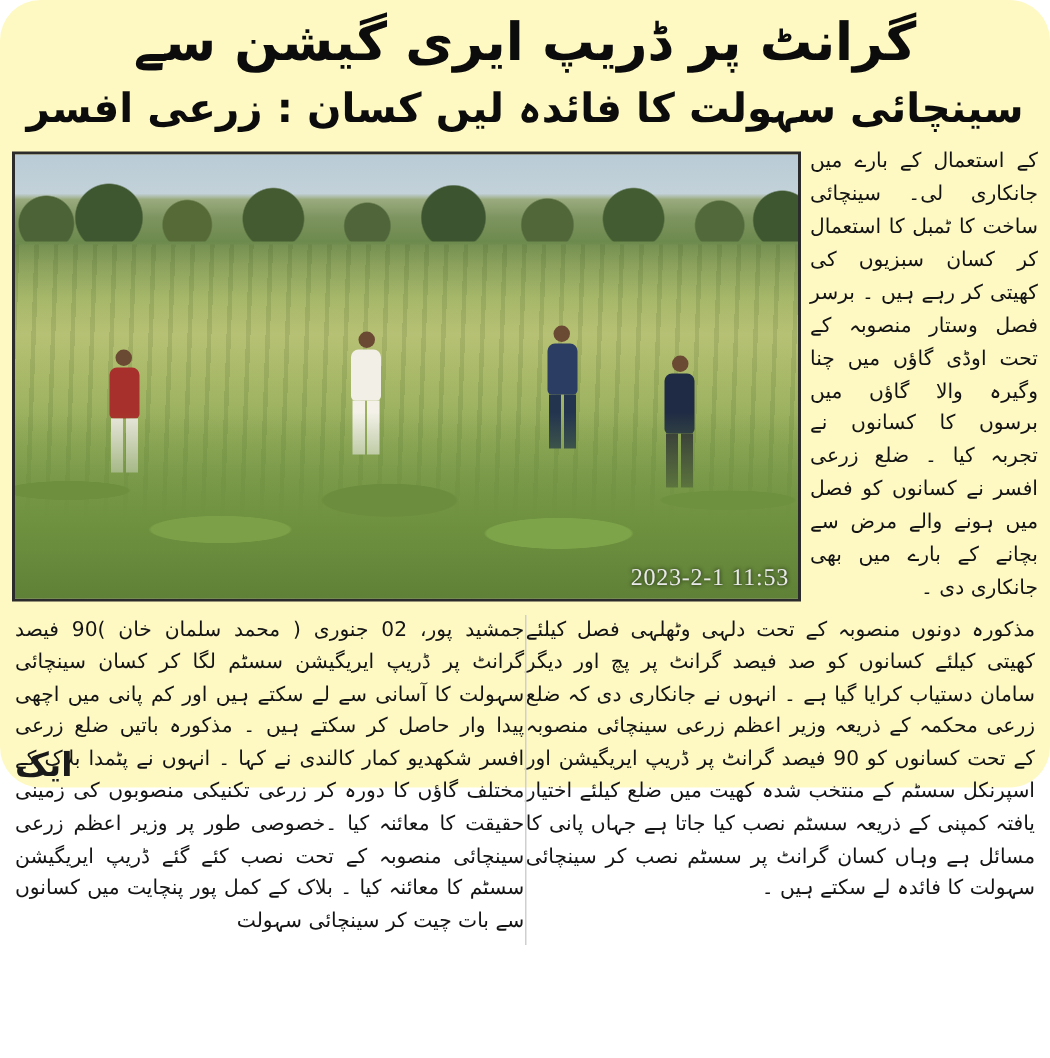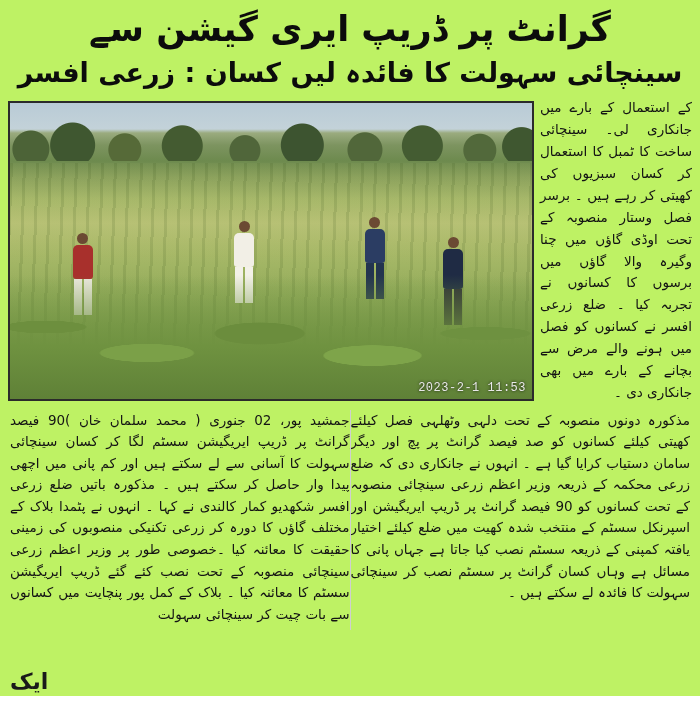--- a/index.html
+++ b/index.html
@@ -10,24 +10,25 @@
   body {
     width: 700px;
     height: 705px;
     overflow: hidden;
     font-family: "DejaVu Sans", sans-serif;
     color: #111111;
   }
   .page {
     position: relative;
     width: 700px;
-    height: 696px;
-    background: #bef264;
+    height: 525px;
+    background: #fef9c3;
     box-sizing: border-box;
     padding: 0;
+    border-radius: 27px;
   }
 
   
   .headline {
     direction: rtl;
     text-align: center;
     padding: 8px 10px 2px 10px;
   }
   .headline .line {
     font-family: "DejaVu Sans", sans-serif;
@@ -150,22 +151,22 @@
   #p3 .legs  { background: linear-gradient(to right,#23344f 0 45%, transparent 45% 55%, #23344f 55% 100%); }
   #p4 { left: 83%; bottom: 74px; }
   #p4 .torso { background: #1f2b44; height: 40px; }
   #p4 .legs  { background: linear-gradient(to right,#2f2f38 0 45%, transparent 45% 55%, #2f2f38 55% 100%); }
 
   .timestamp {
     position: absolute;
     right: 6px;
     bottom: 4px;
     color: #e9e9e9;
-    font-family: Liberation Mono, monospace;
-    font-size: 12px;
+    font-family: Liberation Serif, serif;
+    font-size: 16px;
     text-shadow: 0 0 3px rgba(0,0,0,.85);
     letter-spacing: .5px;
   }
 
   
   .body-cols {
     display: flex;
     flex-direction: row-reverse;
     padding: 6px 10px 0 10px;
     box-sizing: border-box;

